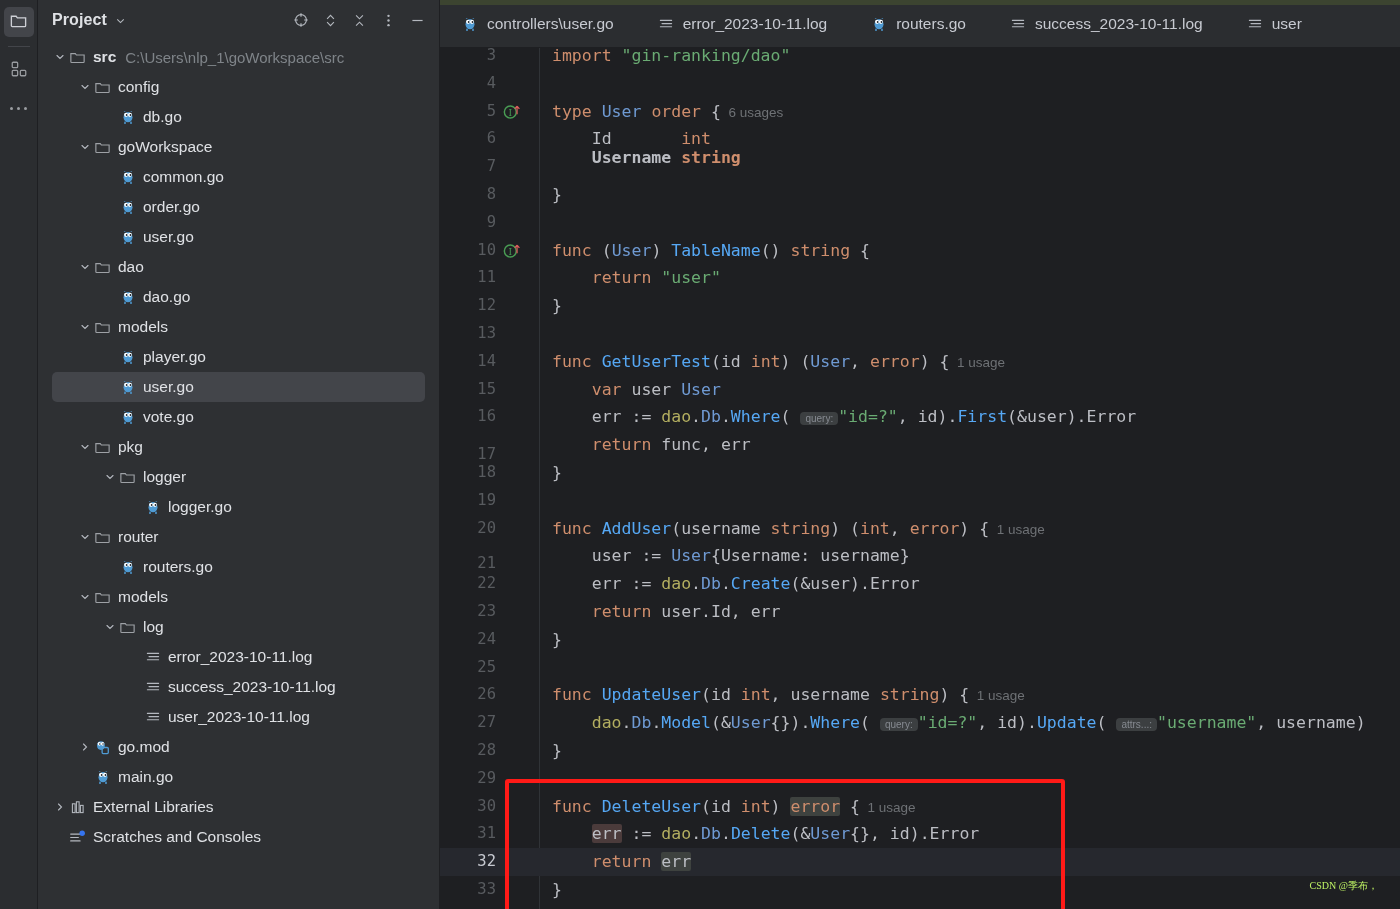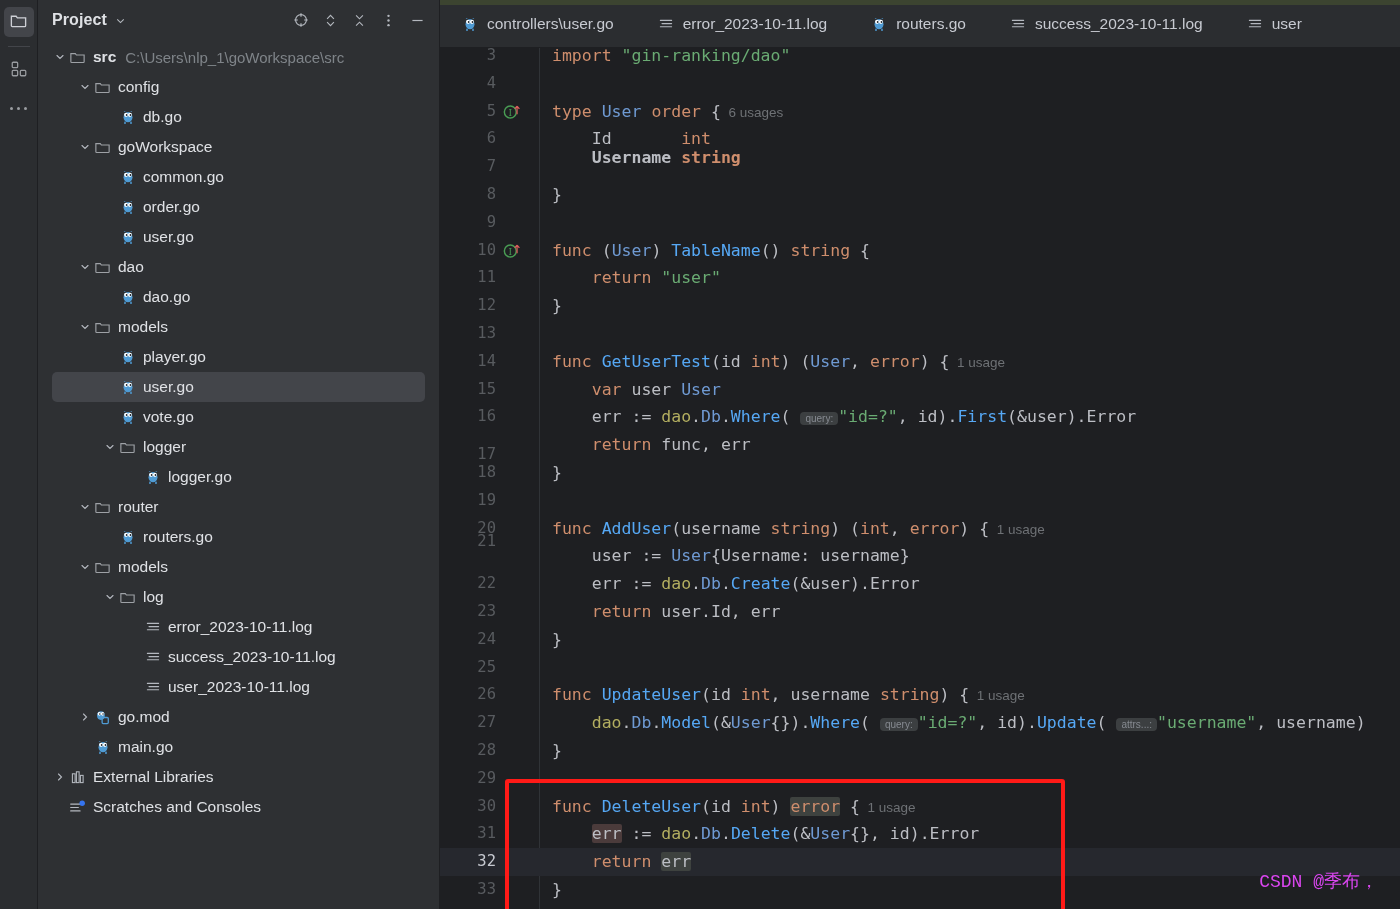--- a/index.html
+++ b/index.html
@@ -69,21 +69,21 @@
   .usr     { color:#6f9ad3; }      
   .str     { color:#6aab73; }      
   .pkg     { color:#b3ae60; }
   .usages  { color:#6e7175; font-family:"Liberation Sans",sans-serif; font-size:13.5px; }
   .hint    { background:#3c3f41; color:#868a91; font-size:10px; border-radius:4px;
              padding:1px 5px; font-family:"Liberation Sans",sans-serif; }
   .hl-read  { background:#3e423f; border-radius:2px; }
   .hl-write { background:#4b3b3b; border-radius:2px; }
 
   .highlight-box { position:absolute; border:4px solid #ff1a17; border-radius:3px; pointer-events:none; }
-  .watermark { position:absolute; color:#d946ef; font-size:18px; font-family:Liberation Mono, monospace; }
+  .watermark { position:absolute; color:#bef264; font-size:10px; font-family:Liberation Serif, serif; }
   .topstrip { position:absolute; top:0; left:0; right:0; height:5px; background:#3c4430; }
 </style>
 </head>
 <body>
 
 <div class="ide">
 
   <div class="activity-bar">
     <div class="act-btn active">
       <span>
@@ -360,20 +360,34 @@
               <path d="M15.4 3.6q-1.4-2-2.5 .3z" fill="#4f9bd4"></path>
         <ellipse cx="7.6" cy="7.3" rx="2.5" ry="2.6" fill="#fff"></ellipse>
         <ellipse cx="12.4" cy="7.3" rx="2.5" ry="2.6" fill="#fff"></ellipse>
         <circle cx="8.3" cy="7.5" r="1.1" fill="#20272e"></circle>
               <circle cx="13.1" cy="7.5" r="1.1" fill="#20272e"></circle>
             </svg>
           </span>
           <span class="nlabel">vote.go</span>
         </div>
         <div class="node">
+          <span style="width:39px;flex:0 0 39px"></span>
+          <span class="arrow">
+            <svg width="12" height="12" viewBox="0 0 16 16" fill="none" stroke="#b4b8bf" stroke-width="1.5" stroke-linecap="round">
+              <path d="M4 6l4 4 4-4"></path>
+            </svg>
+          </span>
+          <span class="nicon">
+            <svg width="17" height="17" viewBox="0 0 20 20" fill="none" stroke="#9ea1a6" stroke-width="1.35">
+        <path d="M2.2 5.4h5.2l1.3 1.7h9.1v7.9a.9.9 0 0 1-.9.9H3.1a.9.9 0 0 1-.9-.9z"></path>
+            </svg>
+          </span>
+          <span class="nlabel">pkg</span>
+        </div>
+        <div class="node">
           <span style="width:64px;flex:0 0 64px"></span>
           <span class="arrow">
             <svg width="12" height="12" viewBox="0 0 16 16" fill="none" stroke="#b4b8bf" stroke-width="1.5" stroke-linecap="round">
               <path d="M4 6l4 4 4-4"></path>
             </svg>
           </span>
           <span class="nicon">
             <svg width="17" height="17" viewBox="0 0 20 20" fill="none" stroke="#9ea1a6" stroke-width="1.35">
         <path d="M2.2 5.4h5.2l1.3 1.7h9.1v7.9a.9.9 0 0 1-.9.9H3.1a.9.9 0 0 1-.9-.9z"></path>
             </svg>
@@ -645,21 +659,21 @@
           <div class="lnum" style="top: 216.4px; line-height: 27.8px;">11</div>
           <div class="lnum" style="top: 244.2px; line-height: 27.8px;">12</div>
           <div class="lnum" style="top: 272px; line-height: 27.8px;">13</div>
           <div class="lnum" style="top: 299.8px; line-height: 27.8px;">14</div>
           <div class="lnum" style="top: 327.6px; line-height: 27.8px;">15</div>
           <div class="lnum" style="top: 355.4px; line-height: 27.8px;">16</div>
           <div class="lnum" style="top: 393px; line-height: 27.8px;">17</div>
           <div class="lnum" style="top: 411px; line-height: 27.8px;">18</div>
           <div class="lnum" style="top: 438.8px; line-height: 27.8px;">19</div>
           <div class="lnum" style="top: 466.6px; line-height: 27.8px;">20</div>
-          <div class="lnum" style="top: 480px; line-height: 27.8px;">21</div>
+          <div class="lnum" style="top: 502px; line-height: 27.8px;">21</div>
           <div class="lnum" style="top: 522.2px; line-height: 27.8px;">22</div>
           <div class="lnum" style="top: 550px; line-height: 27.8px;">23</div>
           <div class="lnum" style="top: 577.8px; line-height: 27.8px;">24</div>
           <div class="lnum" style="top: 605.6px; line-height: 27.8px;">25</div>
           <div class="lnum" style="top: 633.4px; line-height: 27.8px;">26</div>
           <div class="lnum" style="top: 661.2px; line-height: 27.8px;">27</div>
           <div class="lnum" style="top: 689px; line-height: 27.8px;">28</div>
           <div class="lnum" style="top: 716.8px; line-height: 27.8px;">29</div>
           <div class="lnum" style="top: 744.6px; line-height: 27.8px;">30</div>
           <div class="lnum" style="top: 772.4px; line-height: 27.8px;">31</div>

